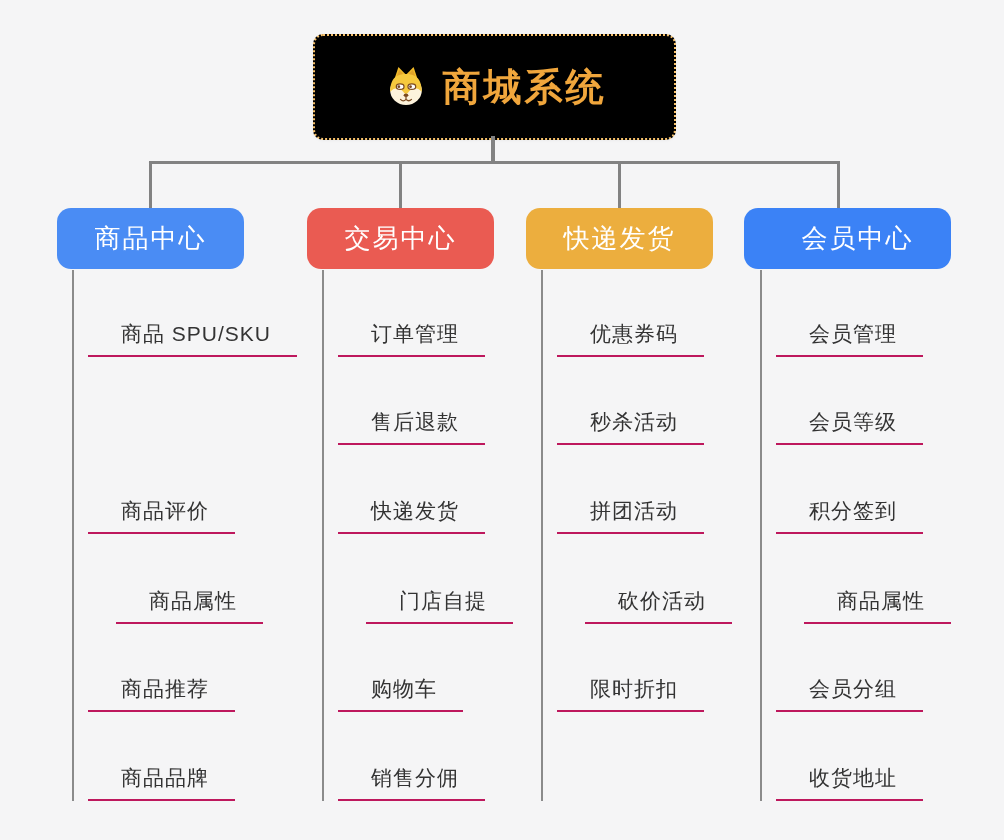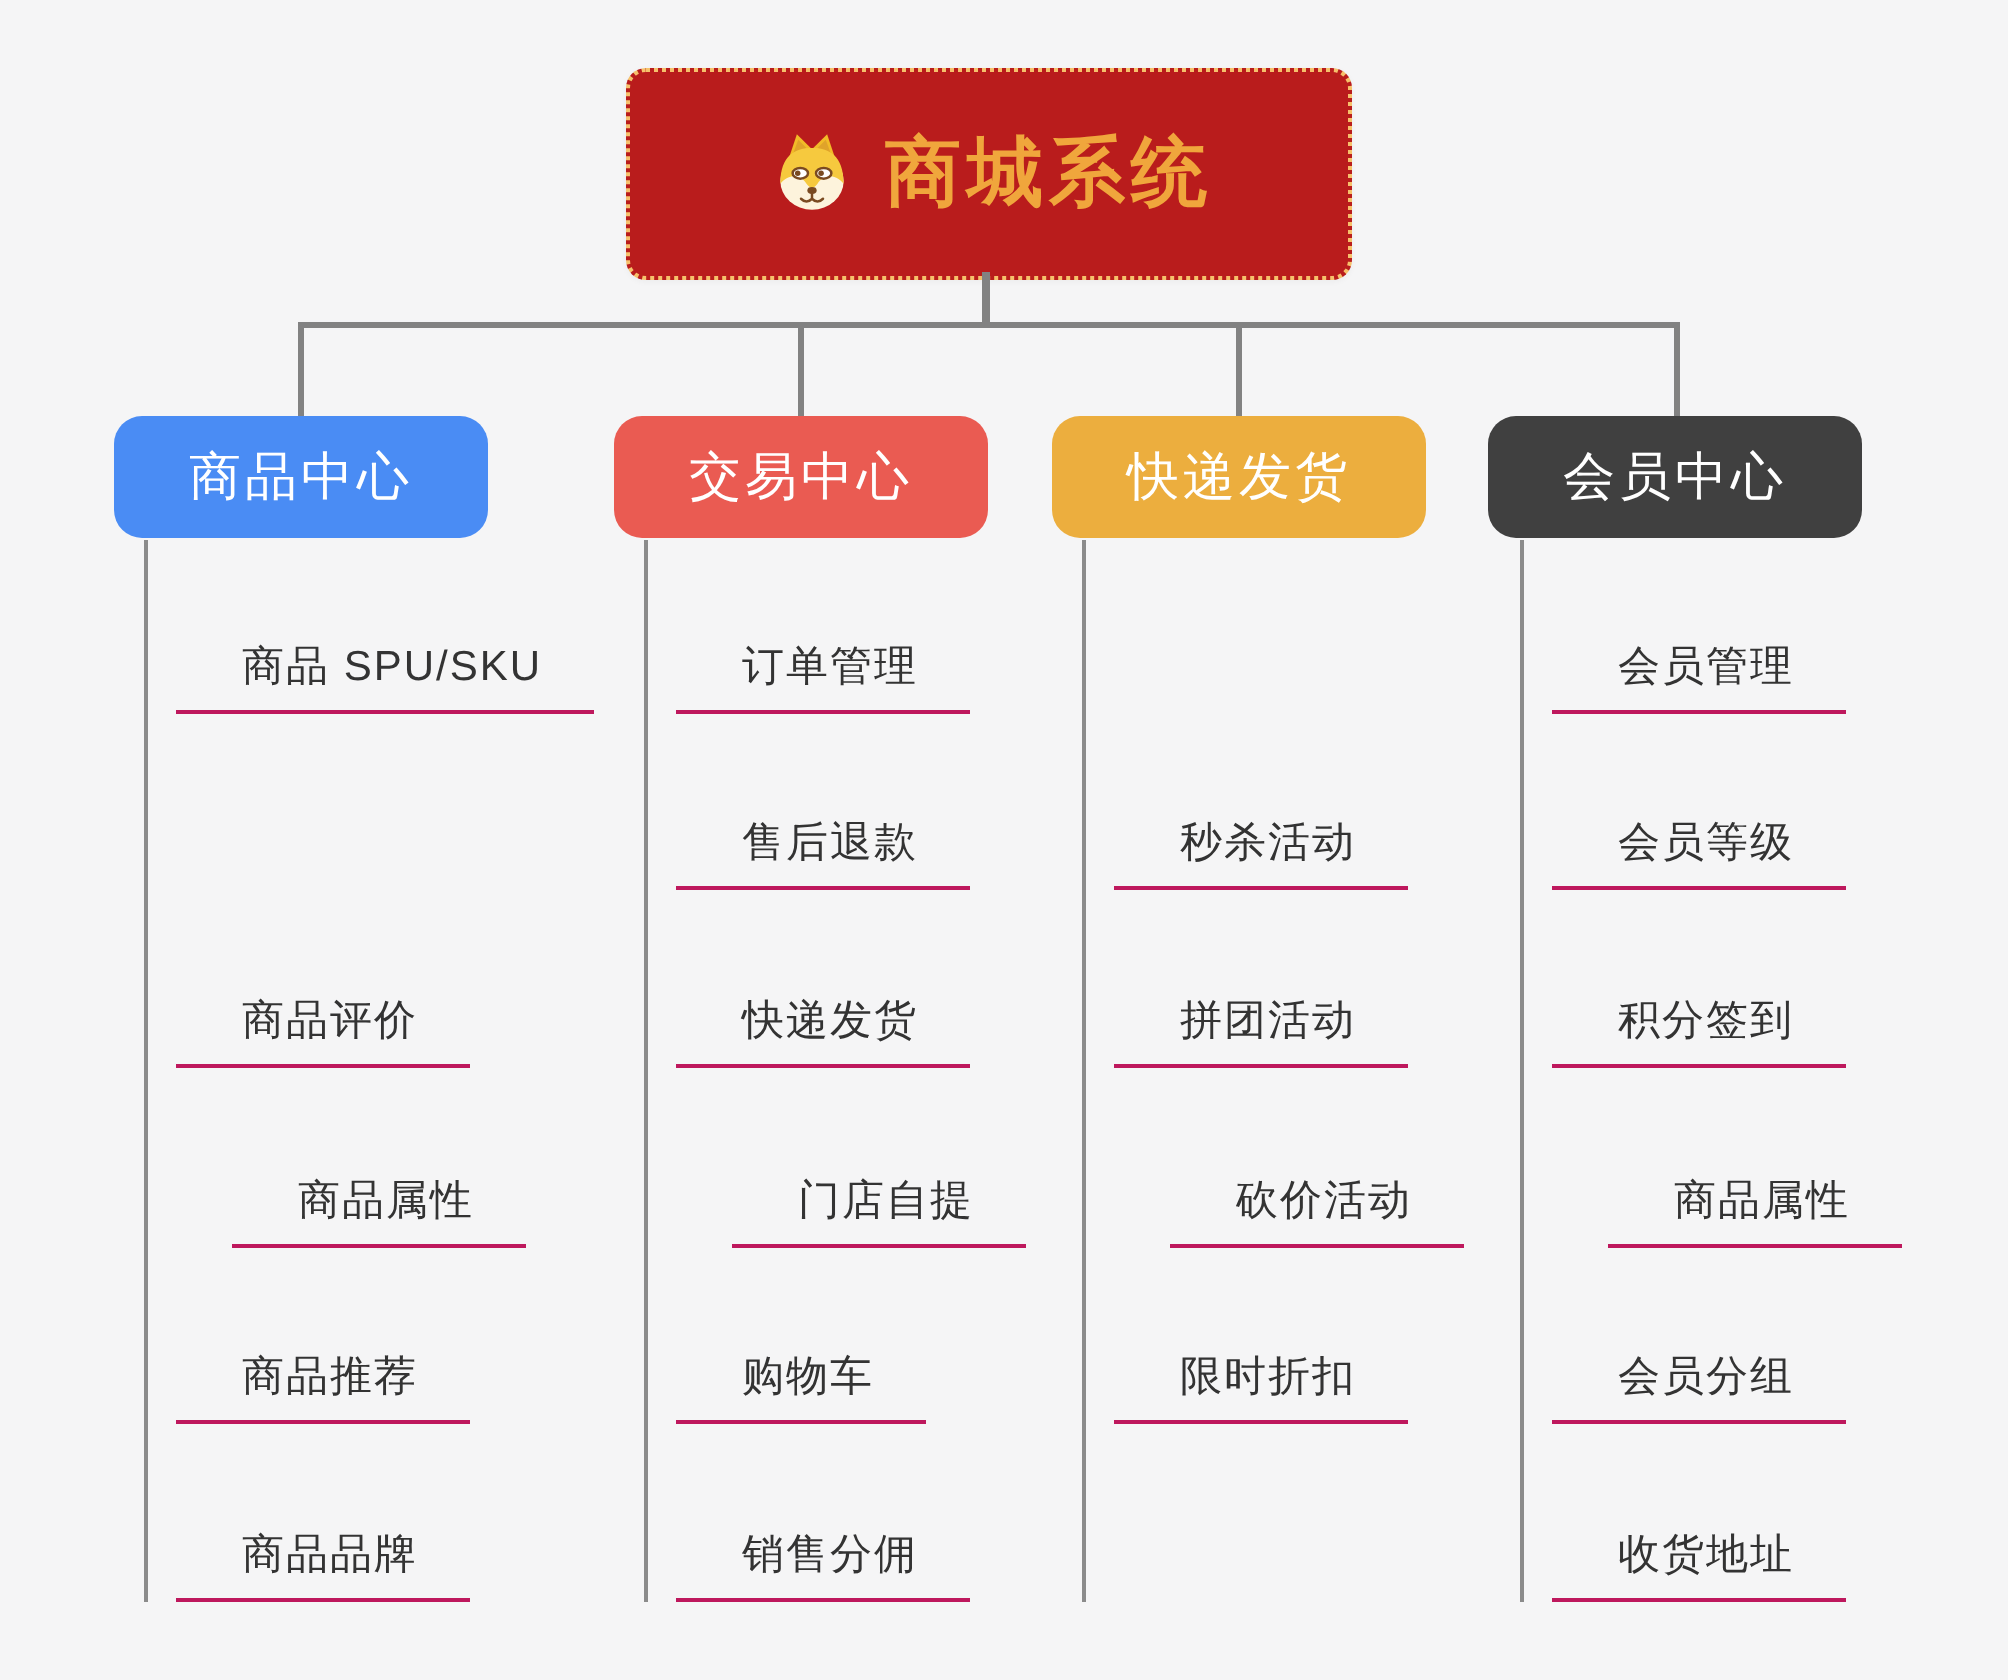--- a/index.html
+++ b/index.html
@@ -6,23 +6,24 @@
   body { font-family:"Liberation Sans","DejaVu Sans",sans-serif; }
 
   .canvas {
     position:relative; width:1004px; height:840px;
     background:#f5f5f6; overflow:hidden;
   }
 
   
   .root-node {
     position:absolute; left:313px; top:34px; width:359px; height:102px;
-    background:#b91c1c; border:2px dotted #f6c16b; border-radius:10px;
+    background:#000000; border:2px dotted #f6c16b; border-radius:10px;
     display:flex; align-items:center; justify-content:center; gap:14px;
     box-shadow:0 1px 3px rgba(0,0,0,0.04);
+    text-decoration:underline;
   }
   .root-title {
     color:#f0a63c; font-size:38px; font-weight:600; letter-spacing:3px;
     line-height:1;
   }
   .dog-icon { width:46px; height:44px; display:block; }
 
   
   .line { position:absolute; background:#828282; }
   .stem  { left:491px; top:136px; width:4px; height:27px; }
@@ -35,21 +36,21 @@
 
   
   .branch-header {
     position:absolute; top:208px; width:187px; height:61px;
     border-radius:14px; color:#ffffff; font-size:26px; letter-spacing:2px;
     display:flex; align-items:center; justify-content:center;
   }
   .branch-0 { left:57px;  background:#4a8cf4; }
   .branch-1 { left:307px; background:#ea5b52; }
   .branch-2 { left:526px; background:#ecae3e; }
-  .branch-3 { left:744px; background:#404040; }
+  .branch-3 { left:744px; background:#3b82f6;padding-left:20px; }
 
   
   .col { position:absolute; top:270px; width:240px; height:540px; }
   .col-0 { left:72px; }
   .col-1 { left:322px; }
   .col-2 { left:541px; }
   .col-3 { left:760px; }
 
   .spine {
     position:absolute; left:0; top:0; width:2px; height:531px;
@@ -115,20 +116,21 @@
     <div class="child r0">订单管理</div>
     <div class="child r1">售后退款</div>
     <div class="child r2">快递发货</div>
     <div class="child r3">门店自提</div>
     <div class="child r4">购物车</div>
     <div class="child r5">销售分佣</div>
   </div>
 
   <div class="col col-2">
     <div class="spine"></div>
+    <div class="child r0">优惠券码</div>
     <div class="child r1">秒杀活动</div>
     <div class="child r2">拼团活动</div>
     <div class="child r3">砍价活动</div>
     <div class="child r4">限时折扣</div>
   </div>
 
   <div class="col col-3">
     <div class="spine"></div>
     <div class="child r0">会员管理</div>
     <div class="child r1">会员等级</div>

